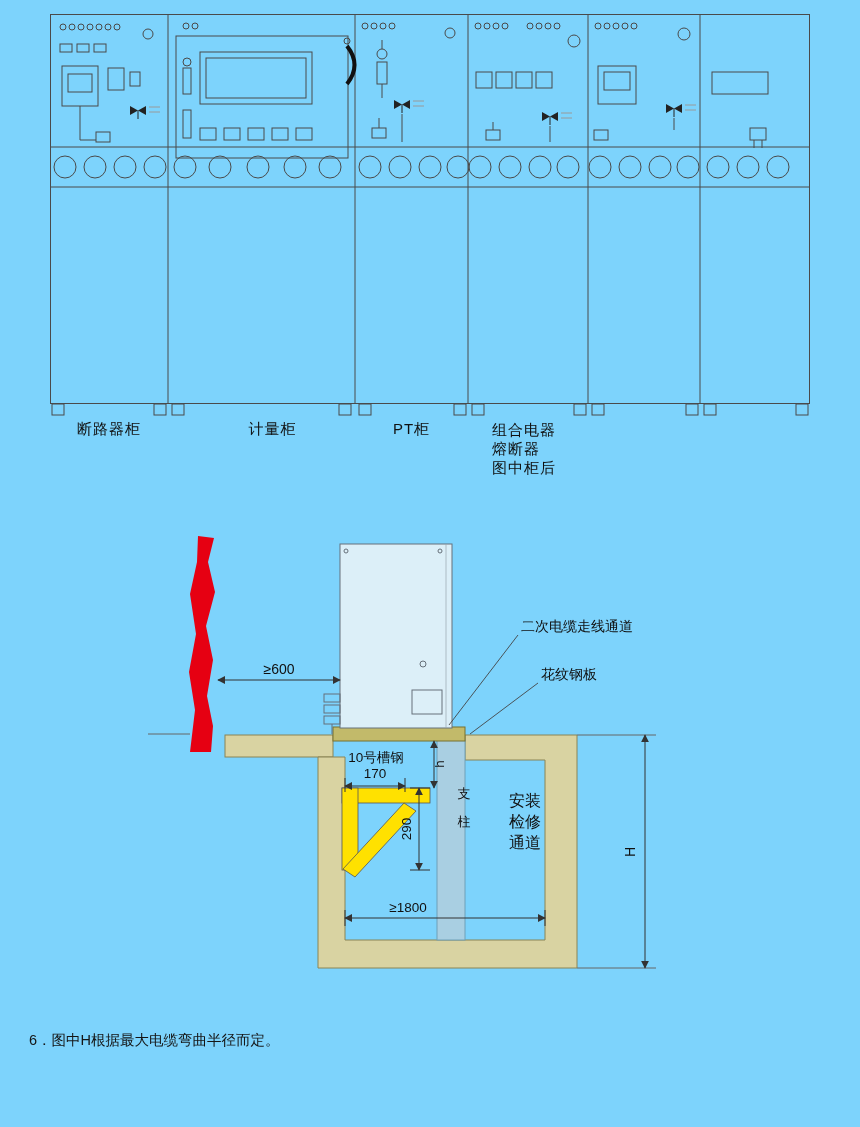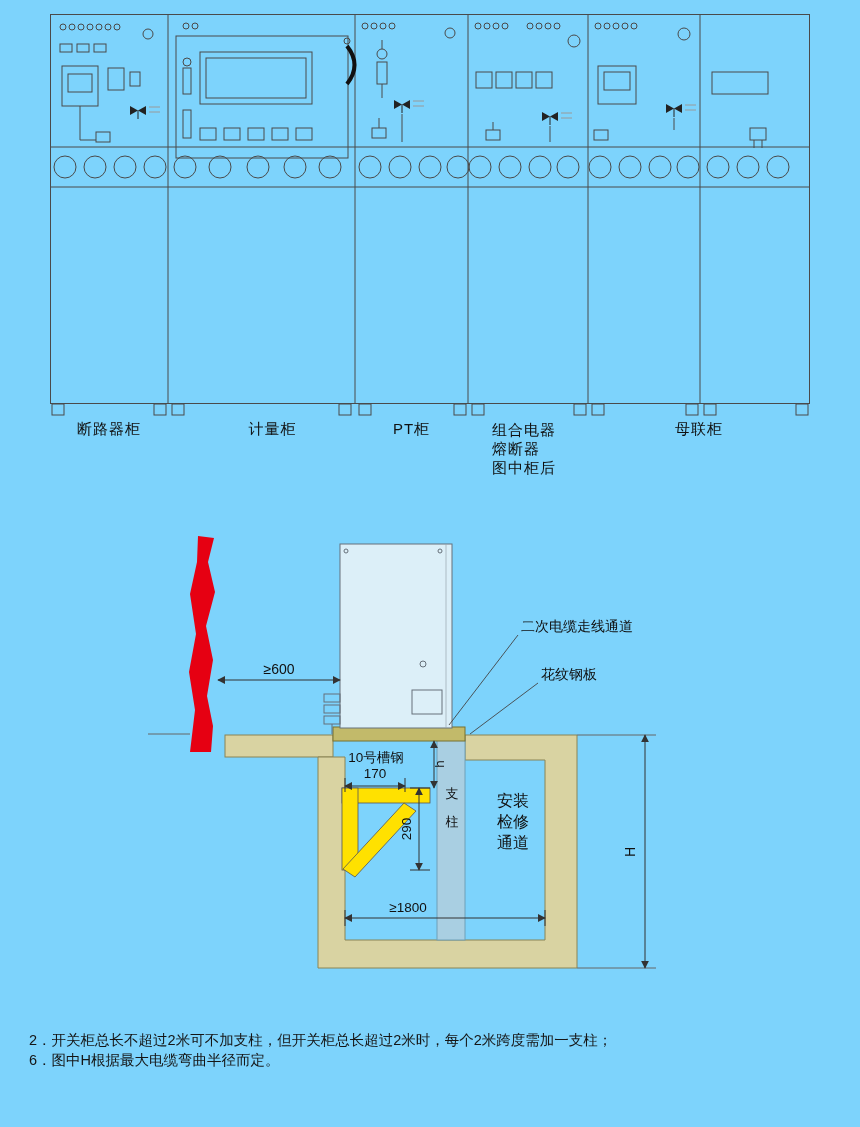--- a/index.html
+++ b/index.html
@@ -2,21 +2,21 @@
 <html><head>
 <meta charset="utf-8">
 <style>
   * { margin:0; padding:0; box-sizing:border-box; }
   html,body { background:#d7edf7; }
   body { font-family:"Liberation Sans","DejaVu Sans",sans-serif; color:#111; }
   .page { position:relative; width:860px; height:1127px; background:#7dd3fc; overflow:hidden; }
   .abs { position:absolute; }
   .cab-label { position:absolute; font-size:15px; color:#101010; text-align:center; letter-spacing:1px; }
   .cab-label-multi { position:absolute; font-size:15px; color:#101010; text-align:left; line-height:19px; letter-spacing:1px; }
-  .vtext { position:absolute; color:#101010; word-break:break-all; text-align:center; }
+  .vtext { position:absolute; color:#101010; word-break:break-all; text-align:center;margin-left:12px; }
   .notes { position:absolute; left:16px; top:1031px; width:830px; font-size:14.5px; line-height:19.5px; color:#151515; }
   .notes .indent { padding-left:13px; }
   svg text { fill:#101010; }
 </style>
 </head>
 <body>
 
 <div class="page">
 
   <svg class="abs" style="left:50px;top:14px" width="760" height="404" viewBox="0 0 760 404">
@@ -182,21 +182,20 @@
   </svg>
 
   <div class="cab-label" style="left:50px;top:420px;width:118px">断路器柜</div>
   <div class="cab-label" style="left:179px;top:420px;width:187px">计量柜</div>
   <div class="cab-label" style="left:355px;top:420px;width:113px">PT柜</div>
   <div class="cab-label-multi" style="left:492px;top:420px;width:96px">
     <div>组合电器</div>
     <div>熔断器</div>
     <div>图中柜后</div>
   </div>
-  <div class="cab-label" style="left:588px;top:420px;width:222px">母联柜</div>
 
   <svg class="abs" style="left:140px;top:528px" width="560" height="492" viewBox="0 0 560 492">
     <defs>
       <marker id="arw" viewBox="0 0 10 10" refX="9" refY="5" markerWidth="8" markerHeight="8" orient="auto-start-reverse">
         <path d="M0,0 L10,5 L0,10 z" fill="#333"></path>
       </marker>
     </defs>
 
     <line x1="8" y1="206" x2="50" y2="206" stroke="#666" stroke-width="1"></line>
     <line x1="437" y1="207" x2="516" y2="207" stroke="#666" stroke-width="1"></line>
@@ -260,17 +259,16 @@
       <text x="304" y="236" text-anchor="middle" transform="rotate(-90 304 236)">h</text>
       <text x="268" y="384" text-anchor="middle">≥1800</text>
       <text x="495" y="324" text-anchor="middle" font-size="14" transform="rotate(-90 495 324)">H</text>
     </g>
   </svg>
 
   <div class="vtext" style="left:444px;top:780px;width:16px;line-height:28px;font-size:13px">支柱</div>
   <div class="vtext" style="left:497px;top:790px;width:32px;line-height:21px;font-size:16px">安装检修通道</div>
 
   <div class="notes">
-    <div class="indent">2．开关柜总长不超过2米可不加支柱，但开关柜总长超过2米时，每个2米跨度需加一支柱；</div>
     <div class="indent">6．图中H根据最大电缆弯曲半径而定。</div>
   </div>
 
 </div>
 
 </body></html>

